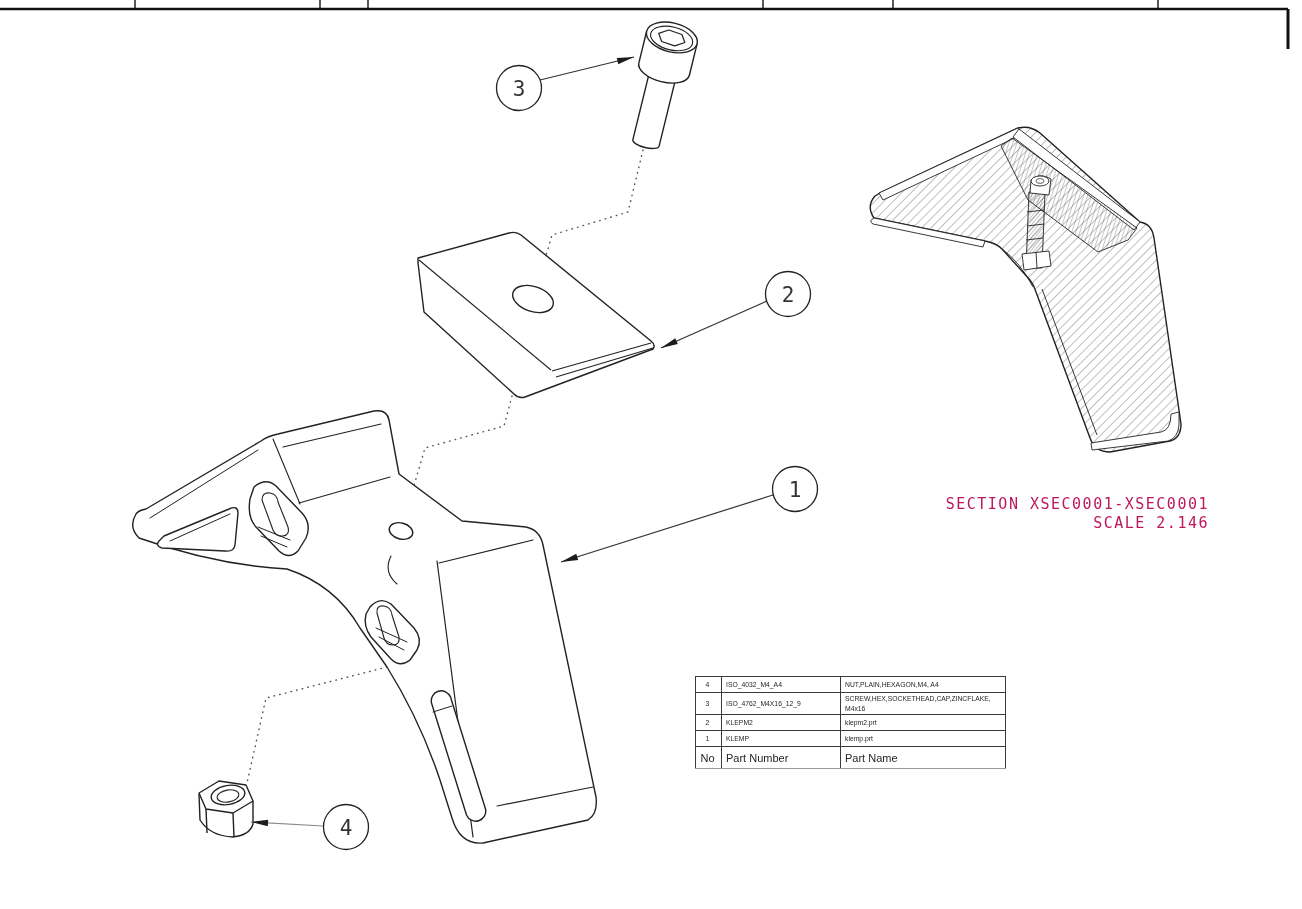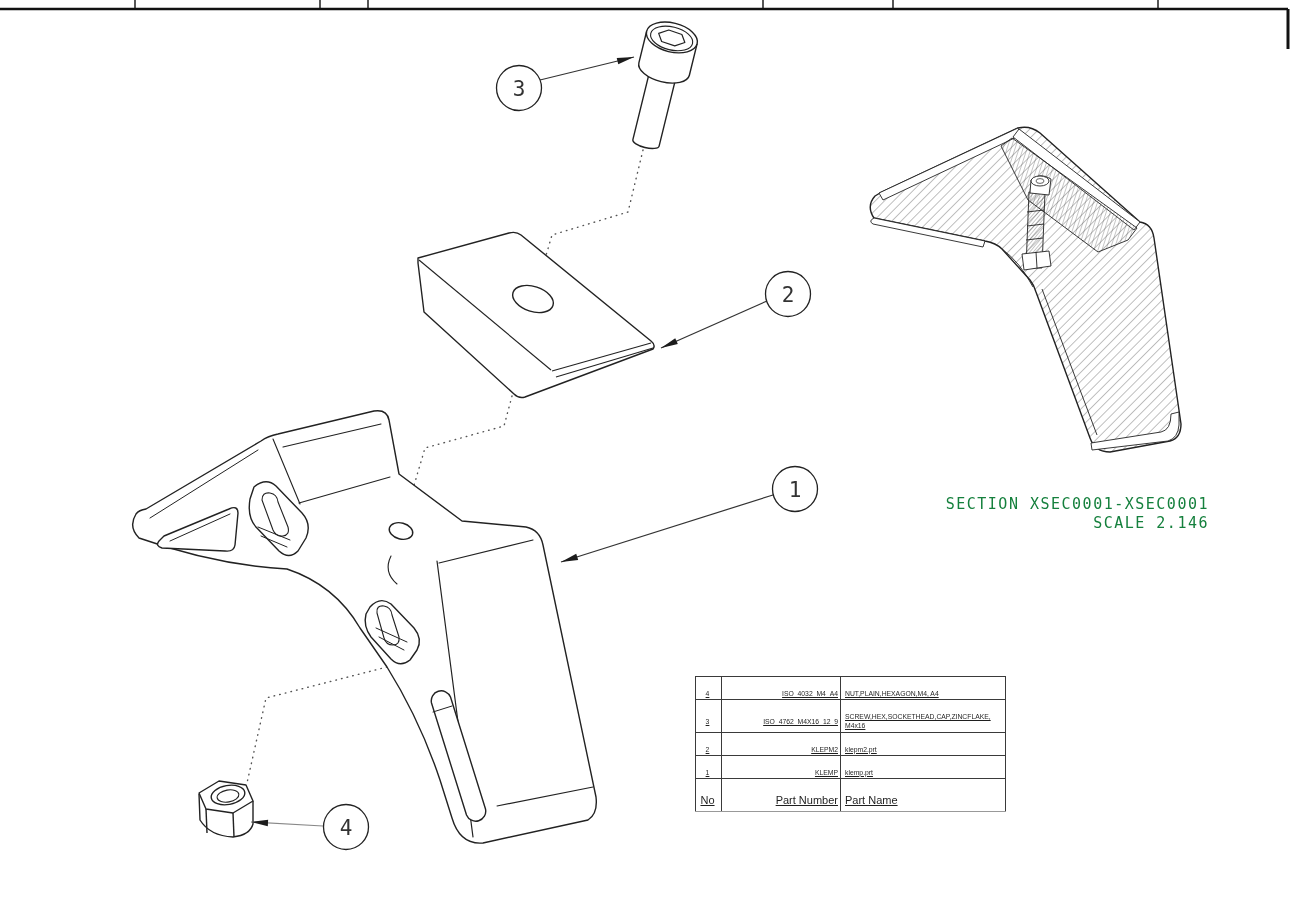--- a/index.html
+++ b/index.html
@@ -2,30 +2,30 @@
 <html><head>
 <meta charset="utf-8">
 <style>
   html,body{margin:0;padding:0;background:#fff;}
   .sheet{position:relative;width:1302px;height:909px;background:#ffffff;overflow:hidden;
          font-family:"Liberation Sans",sans-serif;}
   svg{position:absolute;left:0;top:0;}
   .section-label{
     position:absolute; top:495px; right:93px; text-align:right;
     font-family:"DejaVu Sans Mono",monospace; font-size:15px; letter-spacing:1.5px;
-    line-height:19px; color:#15803d; white-space:nowrap;
+    line-height:19px; color:#be185d; white-space:nowrap;
   }
   .bom{
     position:absolute; left:695px; top:676px; width:293px;
     border-collapse:collapse; table-layout:fixed;
   }
-  .bom td{border:1px solid #3a3a3a; padding:12px 2px 1px 4px; vertical-align:middle;
-          color:#1f1f1f; overflow:hidden;text-decoration:underline;}
+  .bom td{border:1px solid #3a3a3a; padding:1px 2px 1px 4px; vertical-align:middle;
+          color:#1f1f1f; overflow:hidden;}
   .bom .c-no{width:23px; text-align:center; padding-left:0;}
-  .bom .c-pn{width:112px;text-align:right;}
+  .bom .c-pn{width:112px;}
   .bom .c-name{width:158px;}
   .bom tr.data td{font-size:6.8px; line-height:1.35; overflow-wrap:anywhere;}
   .bom tr.head td{font-size:11px; height:19px; border-bottom:1px solid #999;}
   .r-s{height:16px;} .r-m{height:22px;}
 </style>
 </head>
 <body>
 
 <div class="sheet">
 

